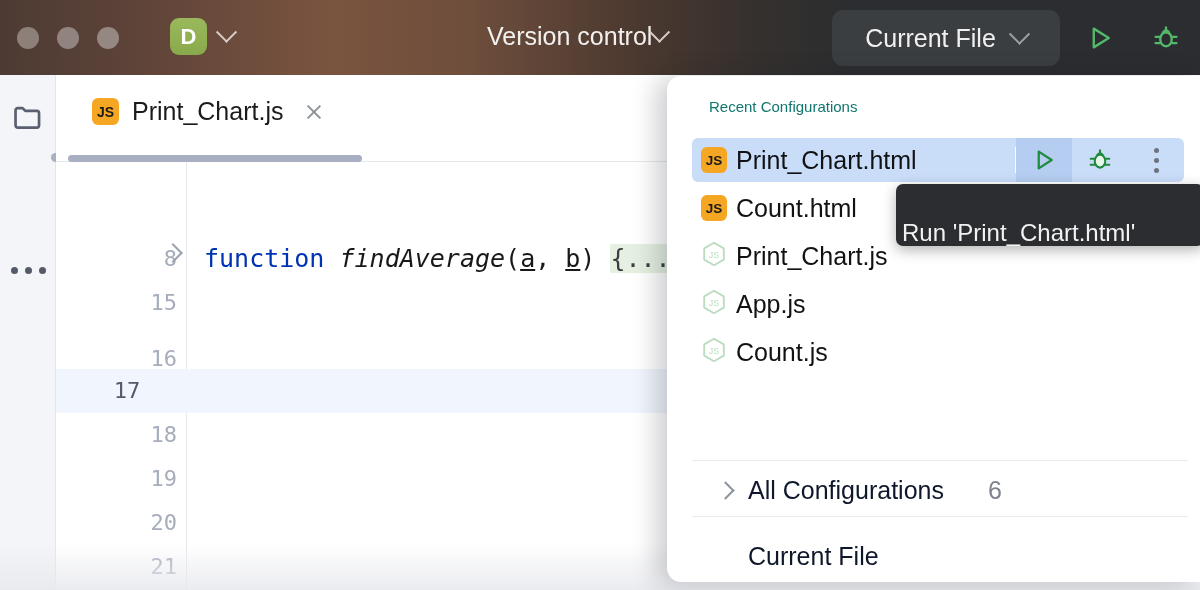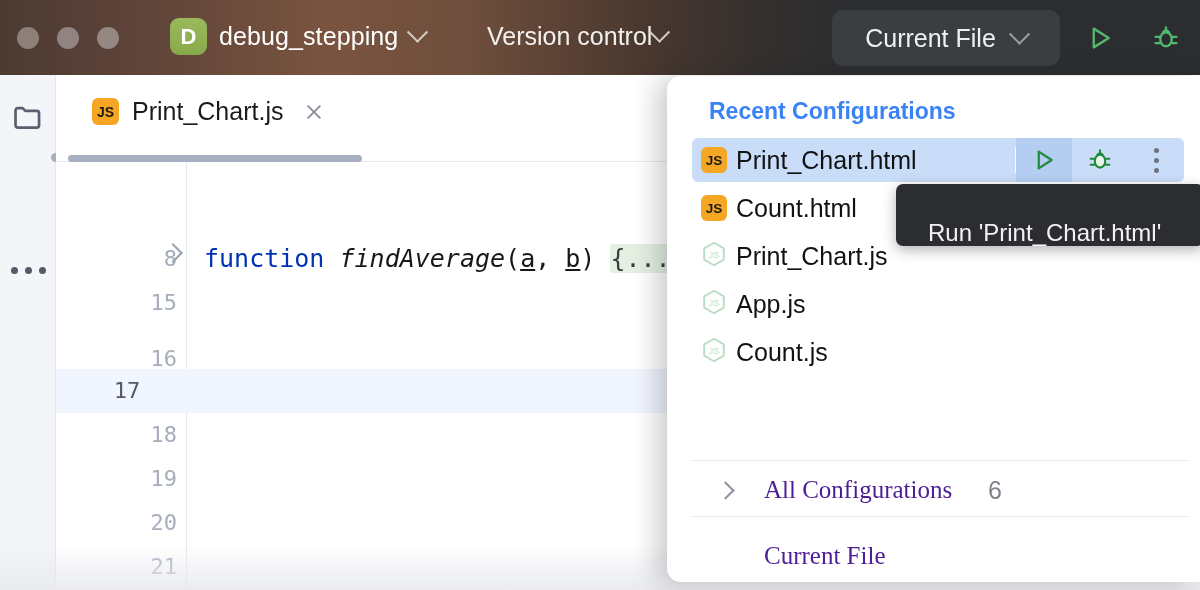--- a/index.html
+++ b/index.html
@@ -164,21 +164,21 @@
   
   .popup {
     position: absolute; left: 667px; top: 76px; width: 533px; height: 506px;
     background: #ffffff;
     border-top-left-radius: 14px; border-bottom-left-radius: 14px;
     box-shadow: -10px 2px 26px rgba(20,22,30,.22);
     overflow: hidden;
   }
   .popup-title {
     position: absolute; left: 42px; top: 22px;
-    font-size: 23px; font-weight: 700; color: #3b82f6;
+    font-size: 15px; font-weight: 400; color: #0f766e;
   }
   .cfg-row {
     position: absolute; left: 25px; width: 492px; height: 44px;
     display: flex; align-items: center; cursor: pointer;
   }
   .cfg-row.selected { background: #c9dcf8; border-radius: 6px; }
   .cfg-icon {
     width: 44px; display:flex; align-items:center; justify-content:center; flex:0 0 44px;
   }
   .cfg-label { font-size: 25px; color: #111214; }
@@ -199,48 +199,47 @@
 
   .menu-row {
     position: absolute; left: 25px; width: 492px; height: 44px;
     display: flex; align-items: center; cursor: pointer;
   }
   .menu-chev {
     position:absolute; left: 27px; width: 13px; height: 13px;
     border-right: 2.3px solid #8d939f; border-top: 2.3px solid #8d939f;
     transform: rotate(45deg);
   }
-  .menu-label { position:absolute; left: 72px; font-size: 25px; color: #4c1d95; font-family: Liberation Serif, serif; }
+  .menu-label { position:absolute; left: 56px; font-size: 25px; color: #0f172a; }
   .menu-count { position:absolute; left: 296px; font-size: 25px; color: #7d828d; }
 
   
   .tooltip {
     position: absolute; left: 896px; top: 184px; width: 308px; height: 62px;
     background: #2b2d30; border-radius: 7px;
     display: flex; align-items: center;
     box-shadow: 0 4px 14px rgba(0,0,0,.3);
   }
-  .tooltip-text { color: #f2f2f3; font-size: 24px; padding-left: 32px; white-space: nowrap; margin-top: 36px; }
+  .tooltip-text { color: #f2f2f3; font-size: 24px; padding-left: 6px; white-space: nowrap; margin-top: 36px; }
 </style>
 </head>
 <body>
 
 <div id="app">
 
   <div class="titlebar">
 
     <div class="traffic">
       <span class="tl"></span>
       <span class="tl t2"></span>
       <span class="tl t3"></span>
     </div>
 
     <div class="proj-chip">
       <span class="proj-badge">D</span>
-      <span class="proj-name">debug_stepping</span>
       <span class="chev light"></span>
     </div>
 
     <div class="vcs">
       <span class="vcs-label">Version control</span>
       <span class="chev light"></span>
     </div>
 
     <div class="runconfig-btn">
       <span class="runconfig-label">Current File</span>

